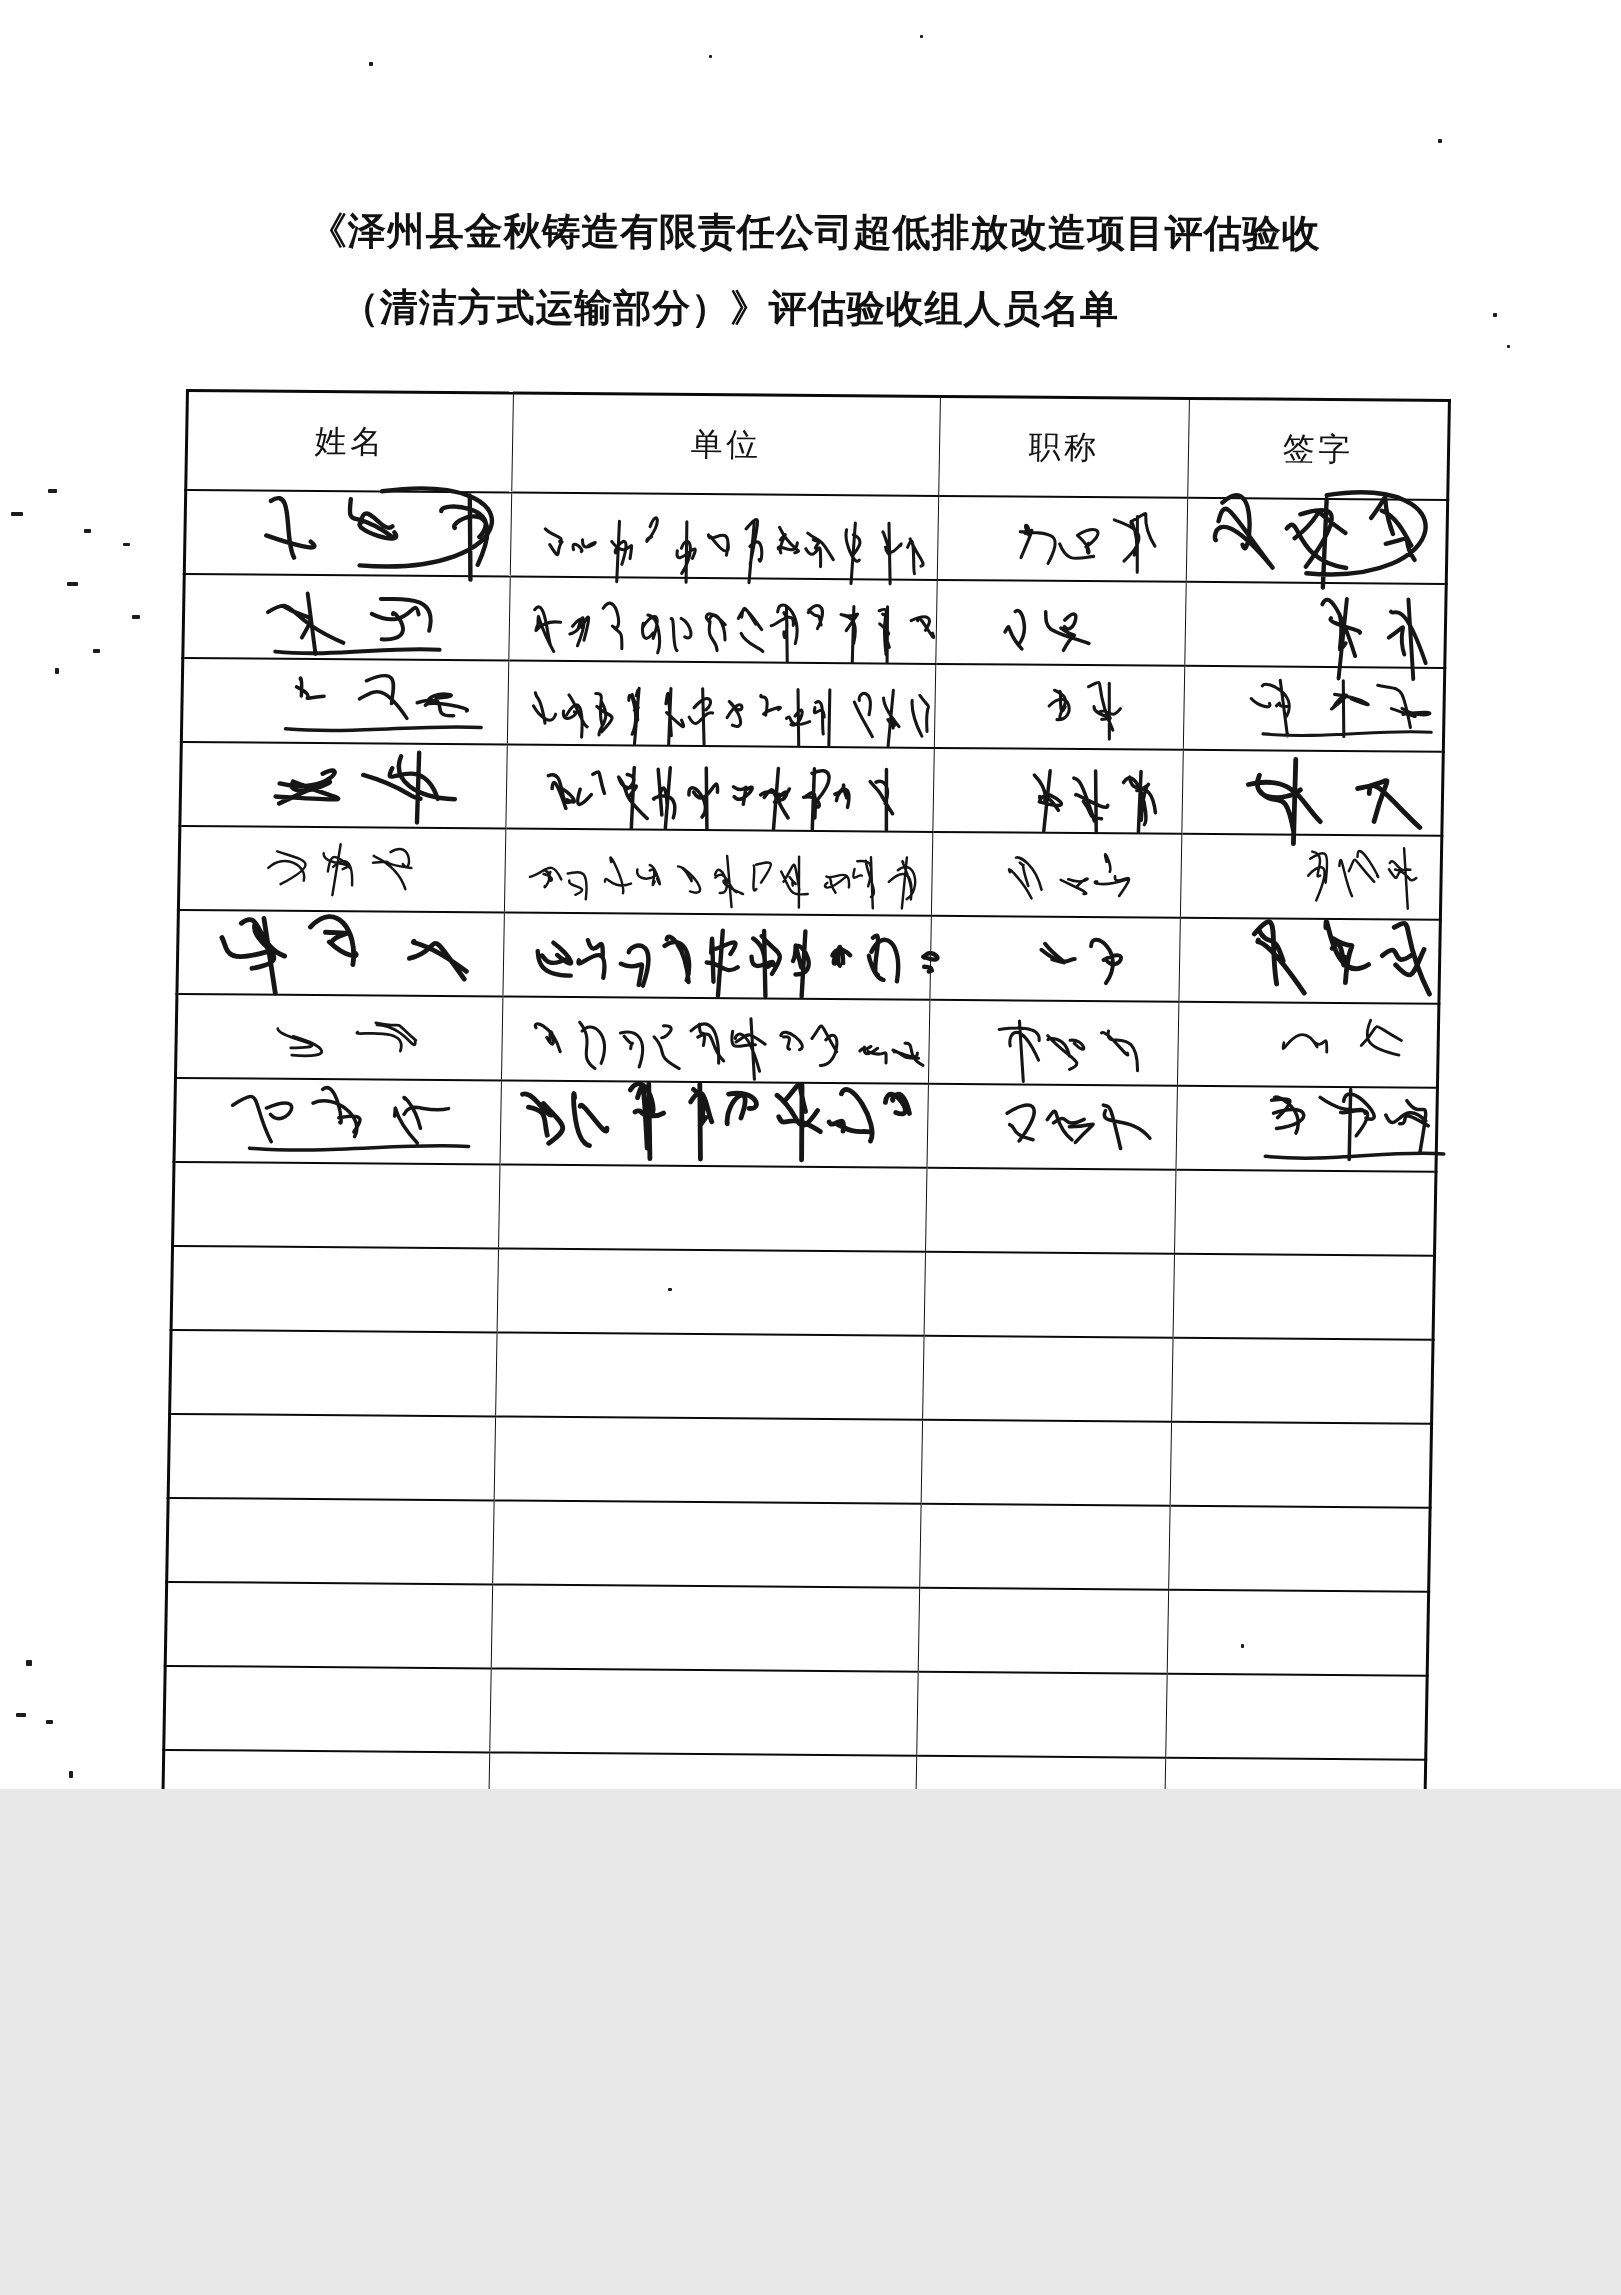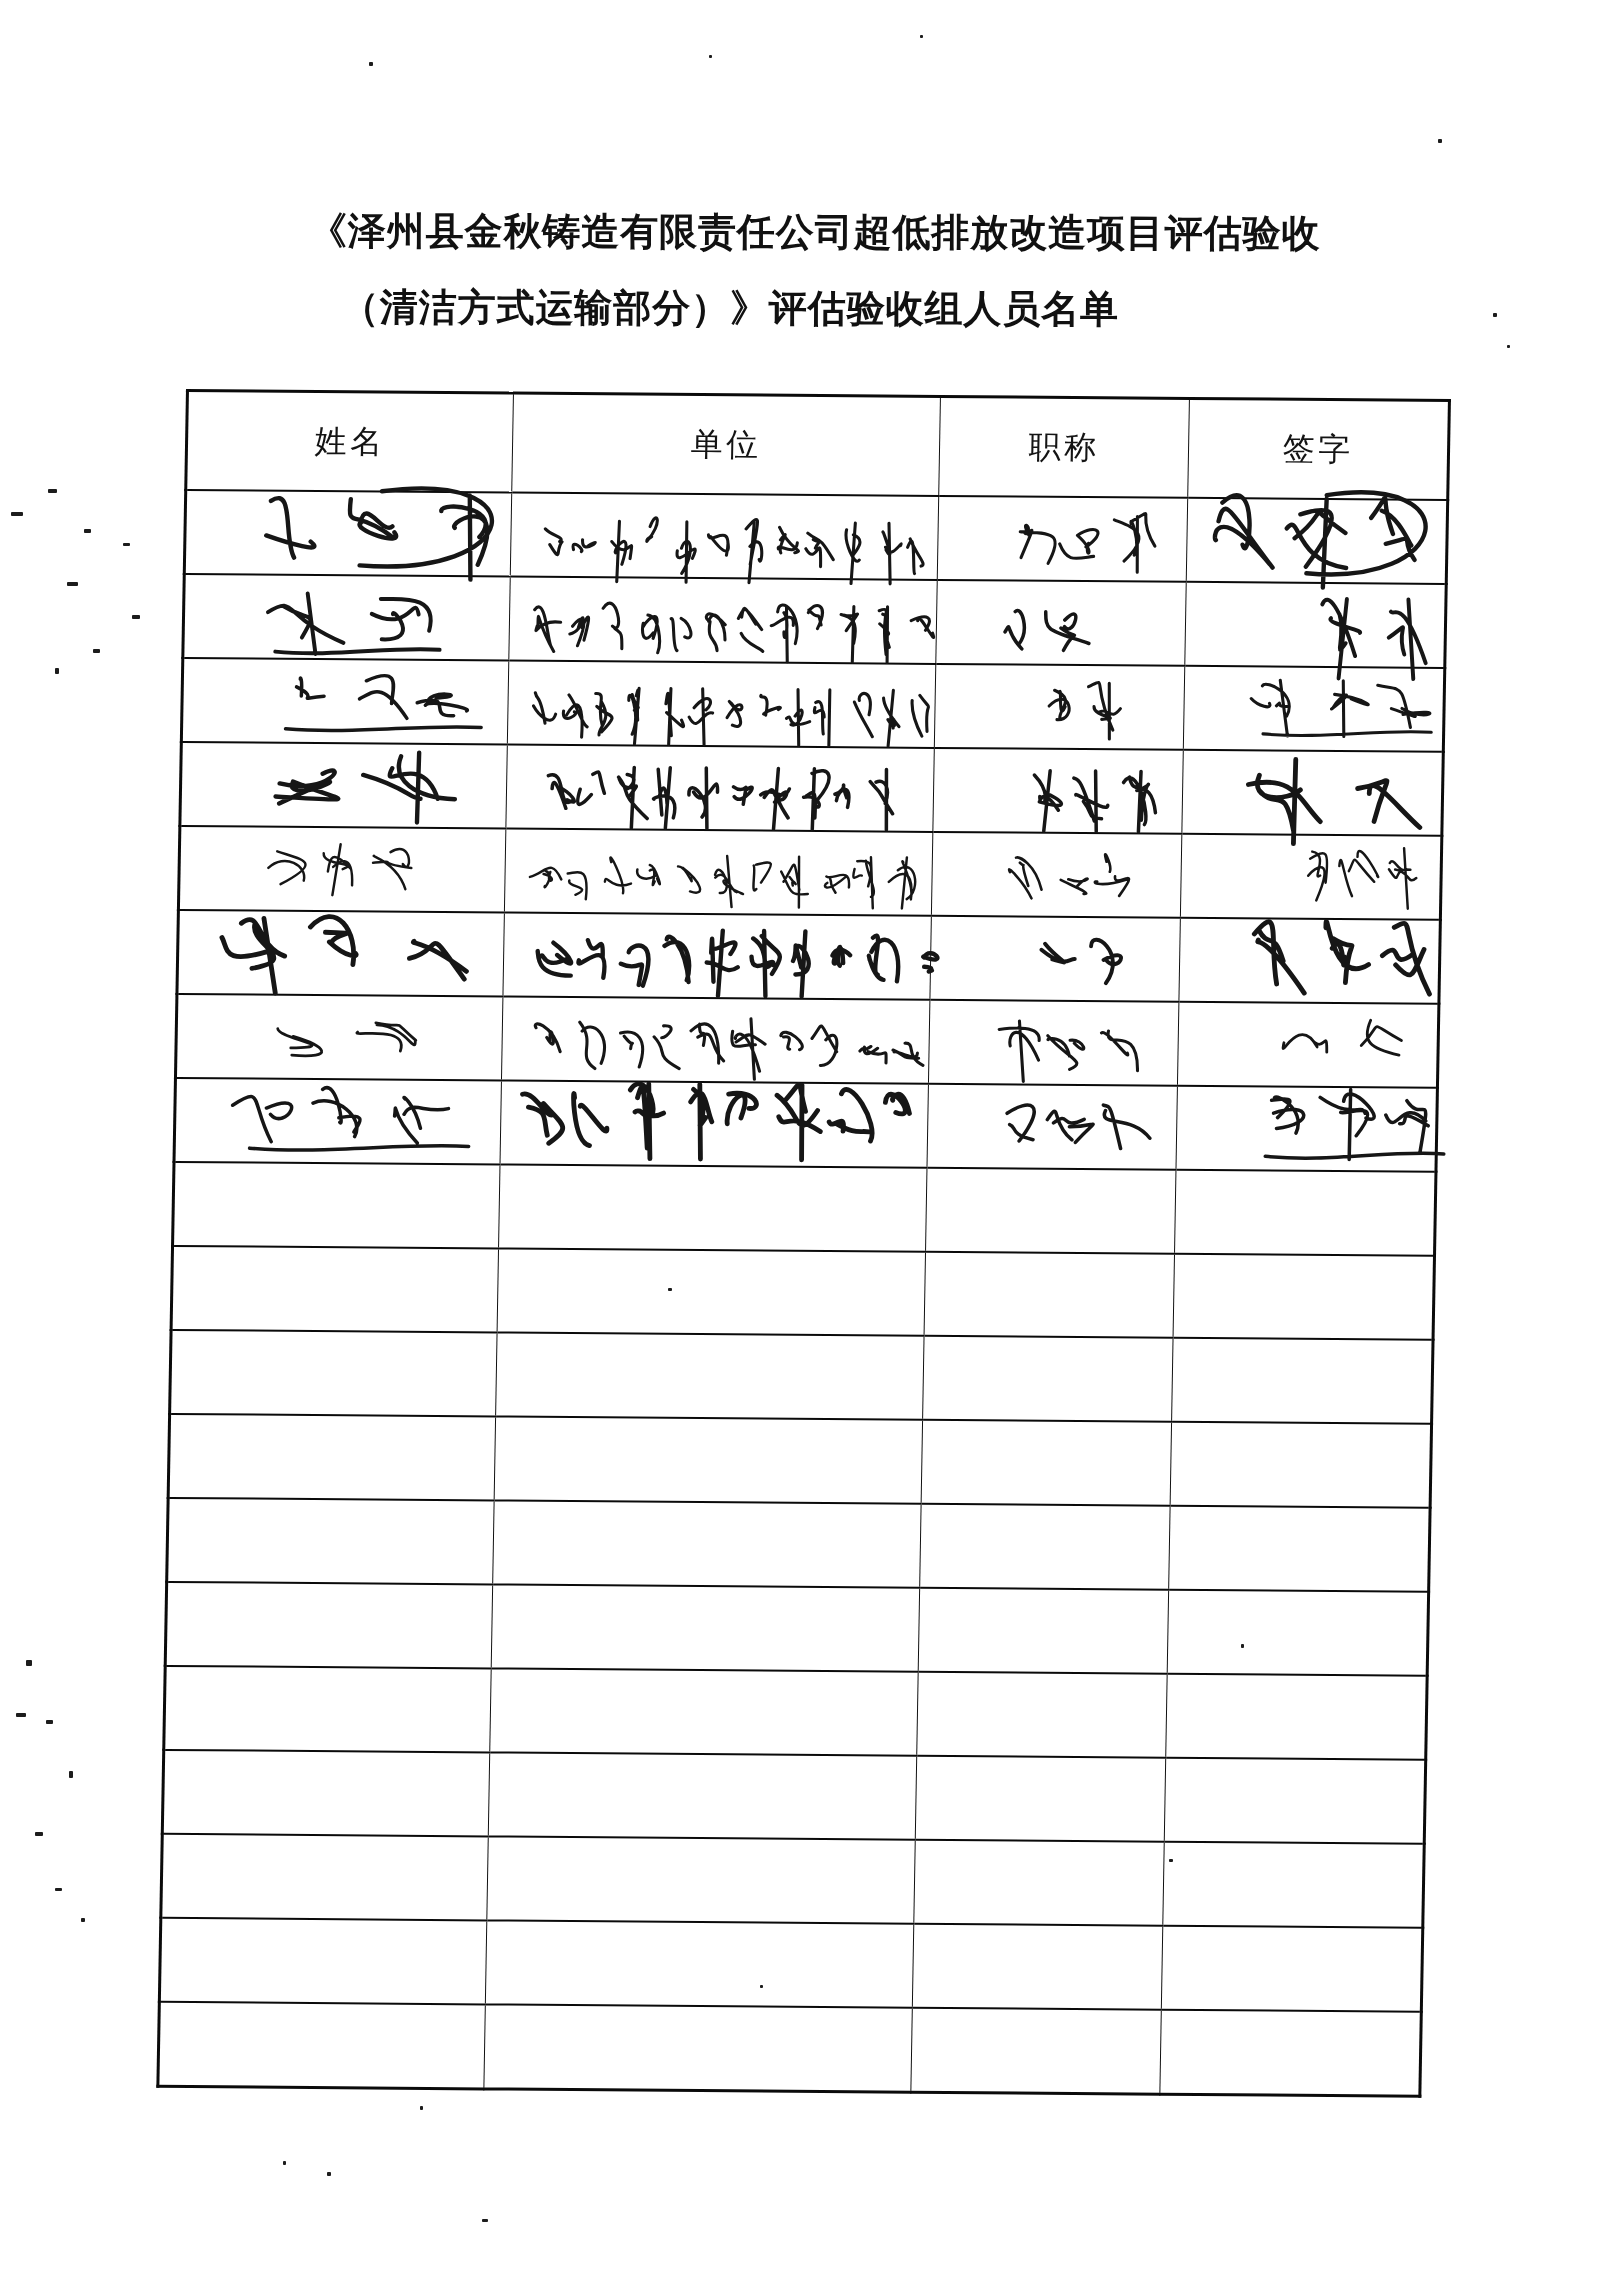--- a/index.html
+++ b/index.html
@@ -1,18 +1,18 @@
 <!DOCTYPE html>
 <html style="font-size:14px"><head>
 <meta charset="utf-8">
 <style>
   html,body{margin:0;padding:0;background:#e8e8e8;}
   .page{
     position:relative;
-    width:1621px;height:2295px;
+    width:1621px;height:1789px;
     background:#ffffff;
     overflow:hidden;
     font-family:"Liberation Serif","DejaVu Serif",serif;
     color:#141414;
   }
   .title-line{
     position:absolute;
     font-size:38px;
     font-weight:700;
     letter-spacing:0.9px;

